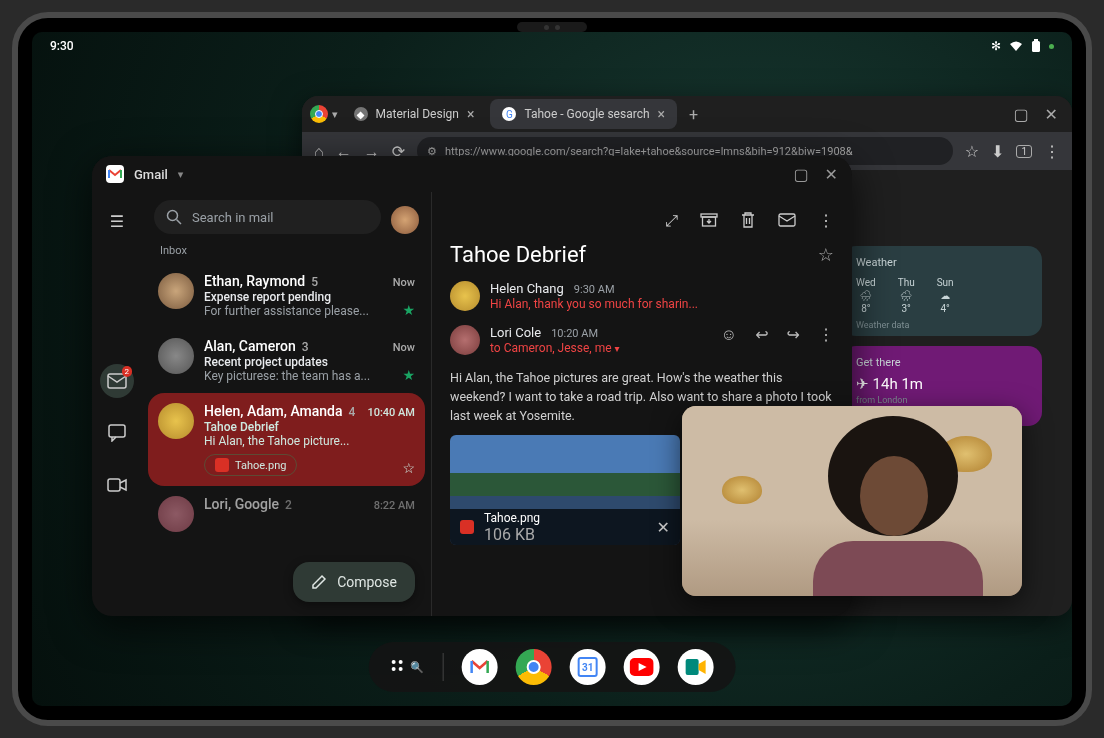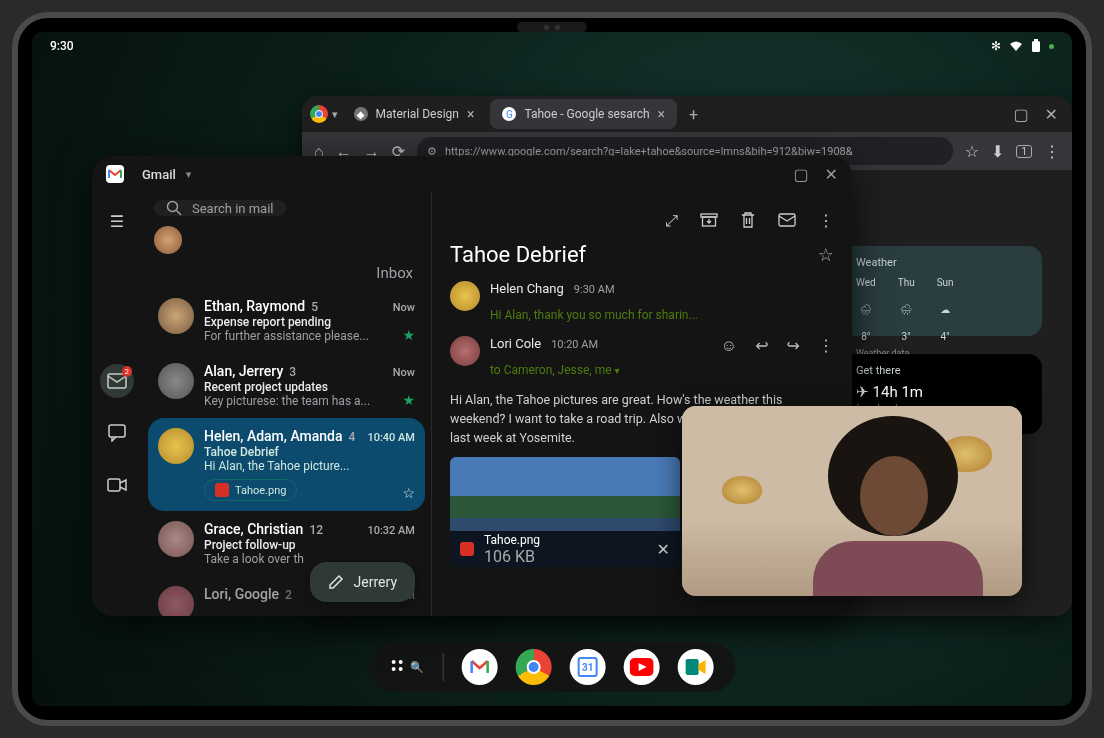--- a/index.html
+++ b/index.html
@@ -68,97 +68,97 @@
   .url-bar {
     flex:1;height:28px;background:#202124;border-radius:14px;display:flex;align-items:center;
     padding:0 10px;font-size:11px;color:#aaa;gap:8px;overflow:hidden;white-space:nowrap;
   }
 
   .weather-card {
     position:absolute; right:30px; top:150px; width:200px; height:90px;
     background:#2a3e42;border-radius:14px;padding:10px 14px;color:#c8d4d6;font-size:11px;
   }
   .weather-days { display:flex;gap:22px;margin-top:8px; }
-  .wday { display:flex;flex-direction:column;align-items:center;gap:16px;font-size:10px; }
+  .wday { display:flex;flex-direction:column;align-items:center;gap:2px;font-size:10px; }
   .weather-sub { font-size:9px;color:#7f9094;margin-top:6px; }
 
   .travel-card {
     position:absolute; right:30px; top:250px; width:200px; height:80px;
-    background:#000000;border-radius:14px;padding:10px 14px;color:#c8d4d6;font-size:11px;margin-top:8px;
+    background:#701a75;border-radius:14px;padding:10px 14px;color:#c8d4d6;font-size:11px;
   }
   .travel-time { font-size:15px;color:#fff;margin-top:6px;display:flex;align-items:center;gap:4px; }
   .travel-from { font-size:9px;color:#7f9094;margin-top:2px; }
 
   
   .gmail {
     position: absolute; left: 60px; top: 124px; width: 760px; height: 460px;
     background: #141414; border-radius: 20px;
     box-shadow: 0 10px 40px rgba(0,0,0,.7);
     overflow: hidden; color:#e3e3e3;
   }
   .gmail-title {
     height: 36px; display:flex;align-items:center;padding:0 14px;gap:10px;
     background:#141414;
   }
   .gmail-logo { width:18px;height:18px;border-radius:4px;background:#fff;display:flex;align-items:center;justify-content:center;font-size:11px; }
-  .gmail-title-text { font-size:13px;color:#ddd;font-weight:500;margin-left:8px; }
+  .gmail-title-text { font-size:13px;color:#ddd;font-weight:500; }
   .gmail-winctrl { margin-left:auto;display:flex;gap:16px;color:#999; }
 
   .gmail-body { display:flex; height:calc(100% - 36px); }
   .gmail-rail {
     width:50px;display:flex;flex-direction:column;align-items:center;gap:18px;padding-top:12px;
   }
   .rail-btn { width:34px;height:34px;border-radius:50%;display:flex;align-items:center;justify-content:center;color:#ccc;position:relative; }
   .rail-btn.active { background:#2f3a35; }
   .badge { position:absolute;top:2px;right:2px;background:#d93025;color:#fff;border-radius:8px;font-size:8px;padding:0 3px;line-height:11px; }
 
   .list-pane {
     width:290px;border-right:1px solid #2a2a2a;display:flex;flex-direction:column;
     padding:8px 6px 0 6px;
   }
-  .search-row { display:flex;align-items:flex-start;gap:10px;padding:0 6px;flex-direction:column; }
+  .search-row { display:flex;align-items:flex-end;gap:10px;padding:0 6px; }
   .search-box {
     flex:1;background:#202020;height:34px;border-radius:18px;display:flex;align-items:center;
     gap:10px;padding:0 12px;color:#9aa0a6;font-size:13px;
   }
   .avatar { width:28px;height:28px;border-radius:50%;background:#c19a6b;flex-shrink:0;background-size:cover; }
-  .inbox-label { font-size:15px;color:#9aa0a6;padding:10px 12px 6px;text-align:right; }
+  .inbox-label { font-size:11px;color:#9aa0a6;padding:10px 12px 6px; }
 
   .thread { display:flex;gap:10px;padding:10px 10px;border-radius:16px;position:relative; }
   .thread .tav { width:36px;height:36px;border-radius:50%;background:#555;flex-shrink:0; }
   .thread .tcontent { flex:1;min-width:0; }
   .thread .ttop { display:flex;justify-content:space-between;align-items:baseline; }
   .thread .sender { font-size:14px;color:#fff;font-weight:500;display:flex;gap:6px;align-items:baseline; }
   .thread .count { font-size:12px;color:#aaa; }
   .thread .time { font-size:11px;color:#aaa;font-weight:500; }
   .thread .subj { font-size:12px;color:#e8eaed;font-weight:500;margin-top:1px;white-space:nowrap;overflow:hidden;text-overflow:ellipsis; }
   .thread .prev { font-size:12px;color:#9aa0a6;white-space:nowrap;overflow:hidden;text-overflow:ellipsis; }
   .thread .star { position:absolute;right:10px;bottom:10px;color:#1aa463;font-size:14px; }
-  .thread.selected { background:#0c4a6e; }
+  .thread.selected { background:#7f1d1d; }
   .thread.selected .time, .thread.selected .prev { color:#cfe8df; }
   .thread.selected .subj { color:#cfe8df; }
   .chip { display:inline-flex;align-items:center;gap:6px;border:1px solid #1aa46355;border-radius:12px;padding:3px 10px;font-size:11px;color:#cfe8df;margin-top:6px; }
   .chip-ico { width:14px;height:14px;background:#d93025;border-radius:3px; }
 
   .compose {
     position:absolute;right:16px;bottom:14px;background:#2f3a35;border-radius:16px;
     padding:12px 18px;display:flex;align-items:center;gap:10px;color:#dfe6e3;font-size:14px;
     box-shadow:0 3px 10px rgba(0,0,0,.4);
   }
 
   .read-pane { flex:1;display:flex;flex-direction:column;padding:10px 18px 0 18px; }
   .read-toolbar { display:flex;justify-content:flex-end;gap:22px;color:#ccc;font-size:16px;height:36px;align-items:center; }
   .subject-row { display:flex;justify-content:space-between;align-items:center;margin-top:4px; }
   .subject { font-size:22px;color:#fff;font-weight:400; }
   .msg { display:flex;gap:10px;margin-top:14px;text-align:right; }
   .msg .mav { width:30px;height:30px;border-radius:50%;background:#666;flex-shrink:0; }
   .msg .mhead { display:flex;gap:10px;align-items:baseline; }
   .msg .mname { font-size:13px;color:#e8eaed; }
   .msg .mtime { font-size:11px;color:#9aa0a6; }
-  .msg .mprev { font-size:12px;color:#4d7c0f;margin-top:12px; }
+  .msg .mprev { font-size:12px;color:#ef4444;margin-top:1px; }
   .msg-actions { margin-left:auto;display:flex;gap:18px;color:#bbb;align-items:flex-start; }
   .body-text { font-size:12.5px;color:#d0d0d0;margin-top:14px;line-height:1.5; }
   .attach-img {
     margin-top:10px;width:230px;height:110px;border-radius:6px;position:relative;overflow:hidden;
     background:linear-gradient(#4a7ab5 0%, #4a7ab5 35%, #2b5738 35%, #2b5738 55%, #2e4a6d 55%, #2e4a6d 100%);
   }
   .attach-bar {
     position:absolute;left:0;right:0;bottom:0;height:36px;background:rgba(0,0,0,.7);
     display:flex;align-items:center;gap:10px;padding:0 10px;color:#fff;font-size:12px;
   }
@@ -360,21 +360,21 @@
               <div class="prev">For further assistance please...</div>
             </div>
             <span class="star">★</span>
           </div>
 
           <div class="thread">
             <div class="tav" style="background:radial-gradient(#888,#555);"></div>
             <div class="tcontent">
               <div class="ttop">
                   <span class="sender">
-                    <span>Alan, Jerrery</span>
+                    <span>Alan, Cameron</span>
                     <span class="count">3</span>
                   </span>
                   <span class="time">Now</span>
                 </div>
               <div class="subj">Recent project updates</div>
               <div class="prev">Key picturese: the team has a...</div>
             </div>
             <span class="star">★</span>
           </div>
 
@@ -391,55 +391,41 @@
               <div class="subj">Tahoe Debrief</div>
               <div class="prev">Hi Alan, the Tahoe picture...</div>
               <div class="chip">
                   <span class="chip-ico"></span>
                   <span>Tahoe.png</span>
                 </div>
             </div>
             <span class="star" style="color:#cfe8df;">☆</span>
           </div>
 
-          <div class="thread">
-            <div class="tav" style="background:radial-gradient(#a88,#755);"></div>
-            <div class="tcontent">
-              <div class="ttop">
-                  <span class="sender">
-                    <span>Grace, Christian</span>
-                    <span class="count">12</span>
-                  </span>
-                  <span class="time">10:32 AM</span>
-                </div>
-              <div class="subj">Project follow-up</div>
-              <div class="prev">Take a look over th</div>
-            </div>
-          </div>
 
           <div class="thread" style="opacity:.6">
             <div class="tav" style="background:radial-gradient(#d89,#a56);"></div>
             <div class="tcontent">
               <div class="ttop">
                   <span class="sender">
                     <span>Lori, Google</span>
                     <span class="count">2</span>
                   </span>
                   <span class="time">8:22 AM</span>
                 </div>
             </div>
           </div>
 
           <div class="compose">
             <span>
               <svg width="16" height="16" viewBox="0 0 16 16">
                   <path d="M2 14 L2 11 L11 2 L14 5 L5 14 Z" fill="none" stroke="#dfe6e3" stroke-width="1.5"></path>
                 </svg>
             </span>
-            <span>Jerrery</span>
+            <span>Compose</span>
           </div>
         </div>
 
         <div class="read-pane">
           <div class="read-toolbar">
             <span>⤢</span>
             <span>
               <svg width="18" height="18" viewBox="0 0 18 18">
                   <rect x="1" y="3" width="16" height="3" fill="none" stroke="#ccc" stroke-width="1.3"></rect>
                   <rect x="2.5" y="6" width="13" height="9" fill="none" stroke="#ccc" stroke-width="1.3"></rect>

